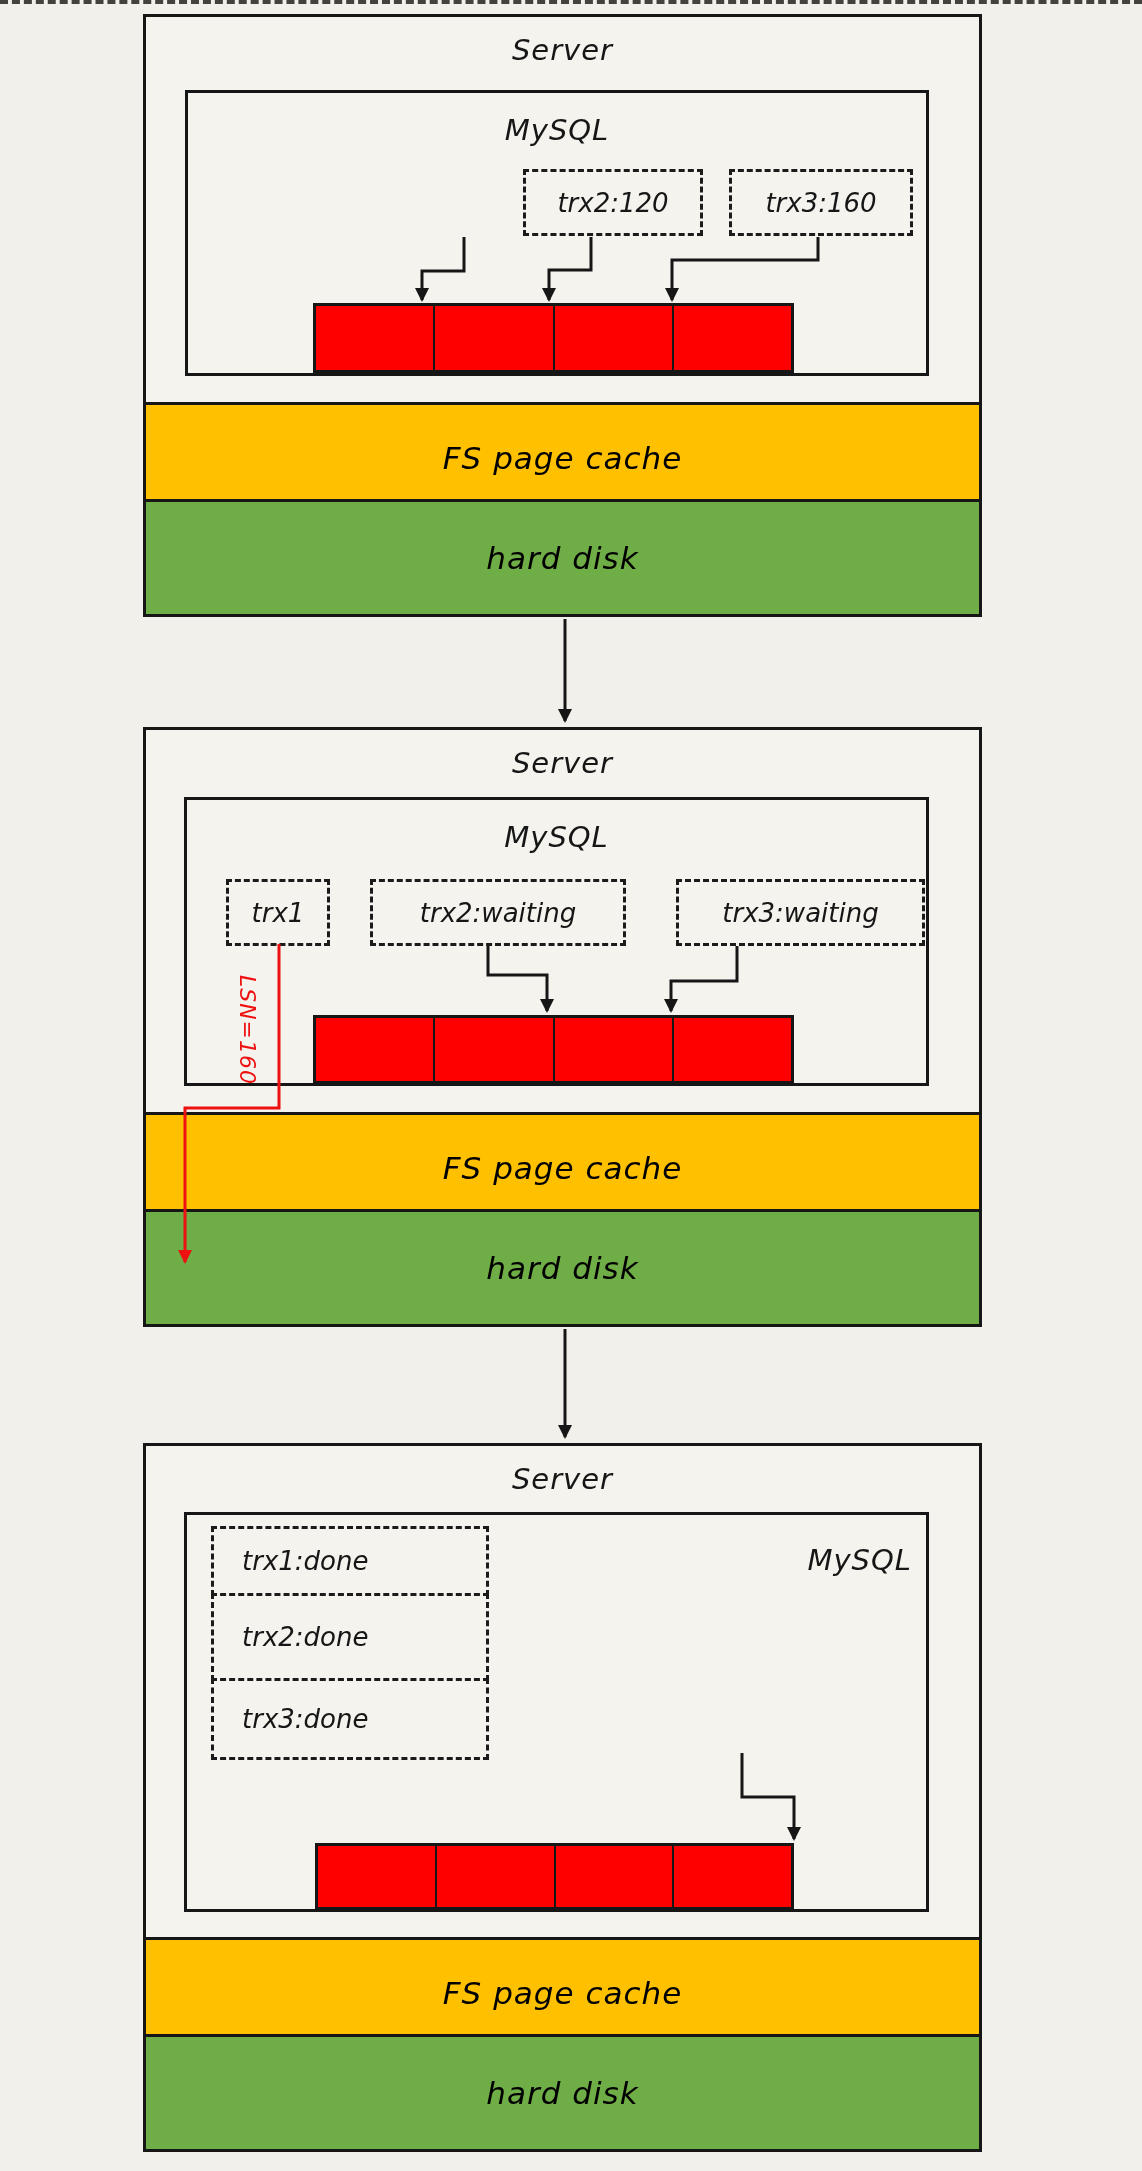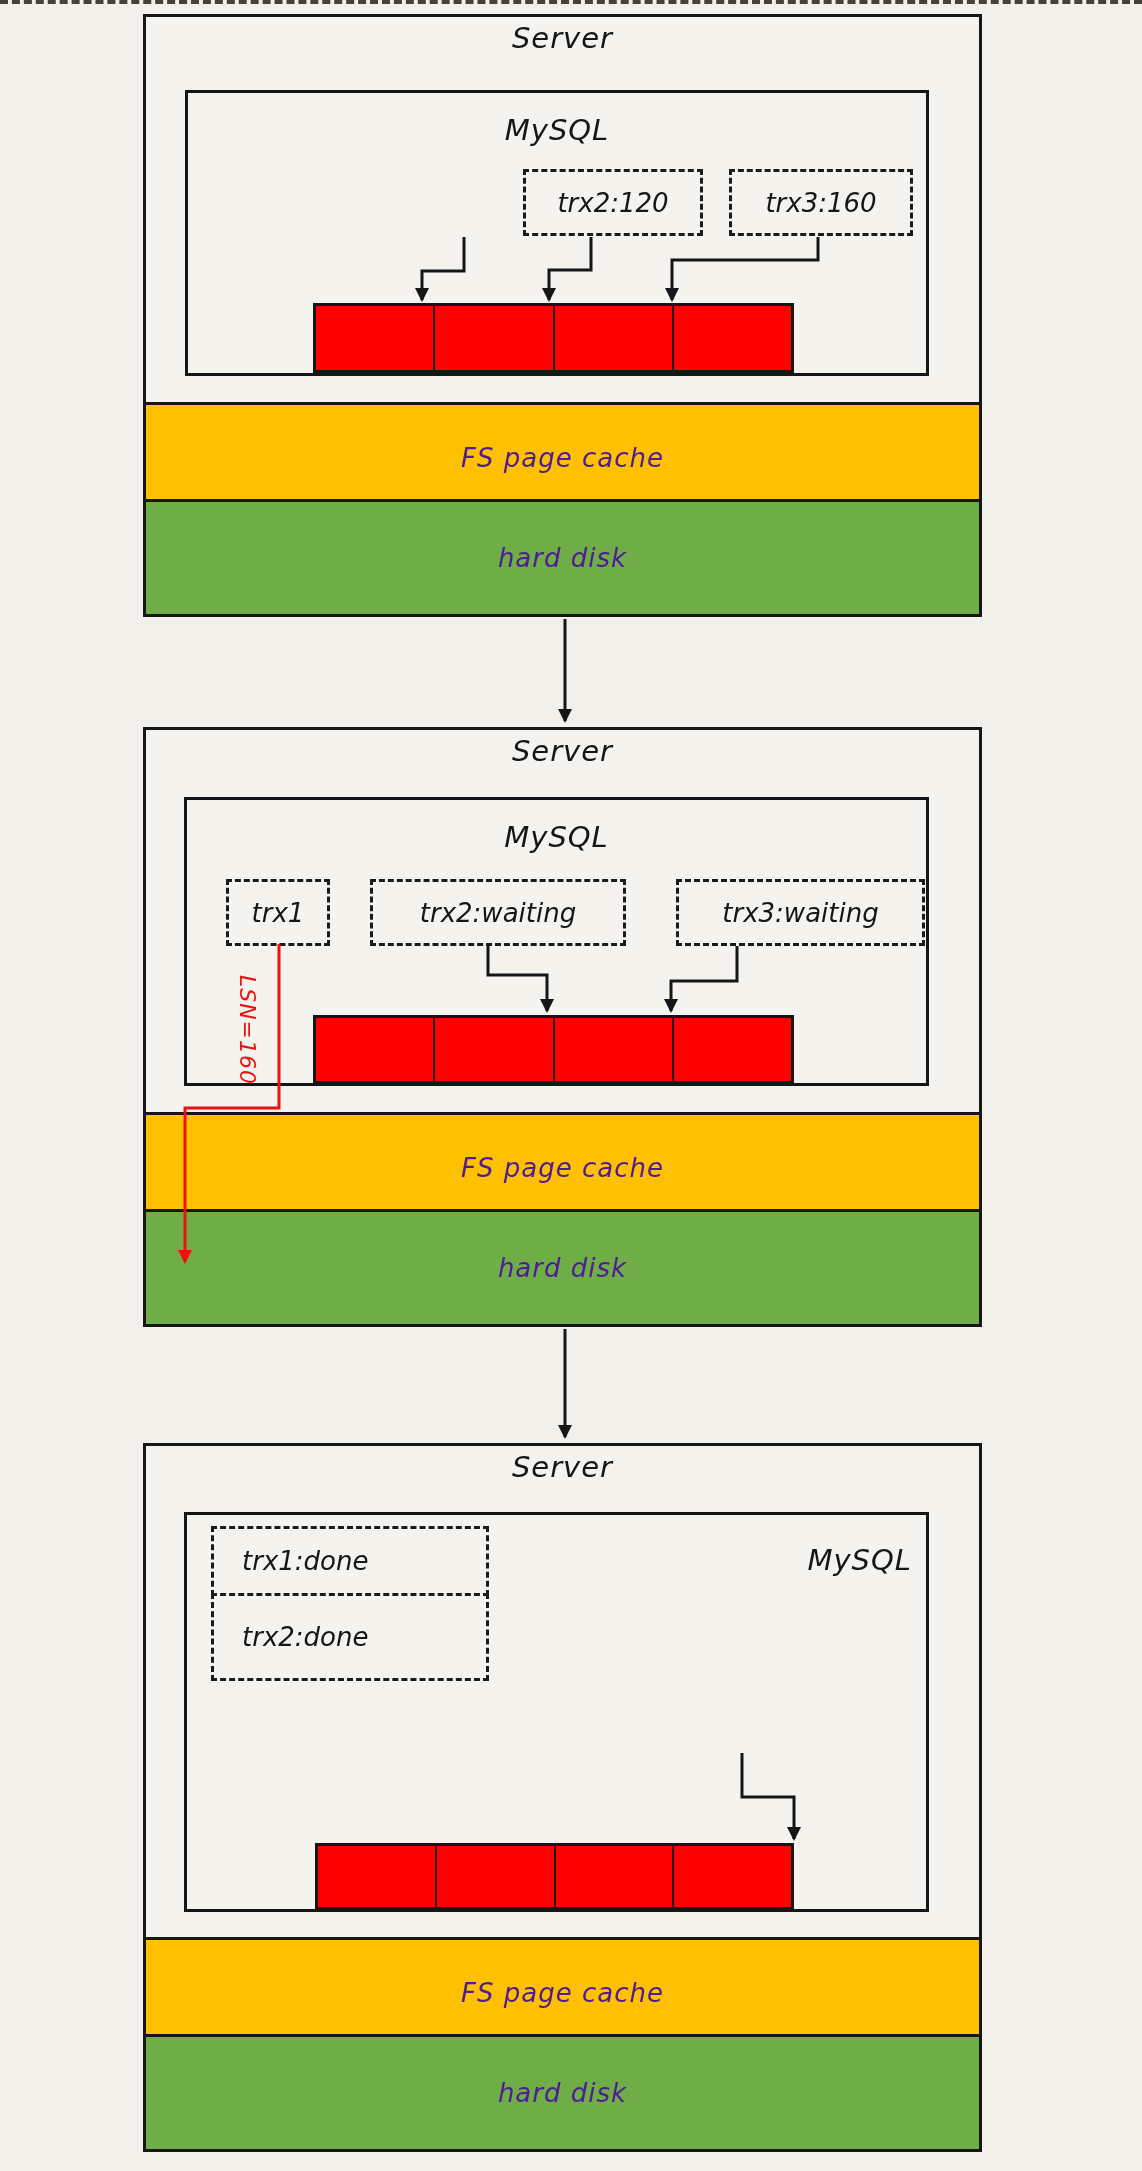--- a/index.html
+++ b/index.html
@@ -32,21 +32,21 @@
     position:absolute;
     left:143px;width:839px;
     border:3px solid var(--ink);
     background:var(--panel-bg);
     box-sizing:border-box;
   }
   .server-area{position:absolute;left:0;right:0;top:0;}
   .server-label{
     text-align:center;
     font-size:29px;
-    padding-top:4px;
+    padding-top:16px;
     letter-spacing:1px;
   }
   .mysql-box{
     position:absolute;
     border:3px solid var(--ink);
     background:var(--panel-bg);
     box-sizing:border-box;
   }
   .mysql-label{
     position:absolute;left:0;right:0;top:20px;
@@ -71,22 +71,22 @@
     background:var(--red);
     box-sizing:border-box;
     display:flex;
   }
   .buffer .cell{flex:1;border-right:2px solid #161616;}
   .buffer .cell:last-child{border-right:none;}
   .bar{
     position:absolute;left:0;right:0;
     border-top:3px solid var(--ink);
     display:flex;align-items:center;justify-content:center;
-    color:#4c1d95;
-    font-size:26px;
+    color:#000000;
+    font-size:31px;
     letter-spacing:1px;
     box-sizing:border-box;
   }
   .bar.cache{background:var(--yellow);bottom:104px;height:108px;}
   .bar.disk{background:var(--green);bottom:0;height:115px;}
   .lsn-label{
     position:absolute;
     left:166px;top:1016px;
     width:160px;height:28px;
     transform:rotate(90deg);
@@ -150,20 +150,21 @@
 
   <div class="lsn-label">LSN=160</div>
 
   <section class="panel" style="top:1443px;height:709px;">
     <div class="server-area" style="height:494px;">
       <div class="server-label">Server</div>
       <div class="mysql-box" style="left:38px;top:66px;width:745px;height:400px;">
         <div class="mysql-label right">MySQL</div>
         <div class="dashed-box left-text" style="left:24px;top:11px;width:278px;height:70px;">trx1:done</div>
         <div class="dashed-box left-text" style="left:24px;top:78px;width:278px;height:88px;">trx2:done</div>
+        <div class="dashed-box left-text" style="left:24px;top:163px;width:278px;height:82px;">trx3:done</div>
         <div class="buffer" style="left:128px;top:328px;width:479px;height:67px;">
           <div class="cell"></div>
           <div class="cell"></div>
           <div class="cell"></div>
           <div class="cell"></div>
         </div>
       </div>
     </div>
     <div class="bar cache">FS page cache</div>
     <div class="bar disk">hard disk</div>

